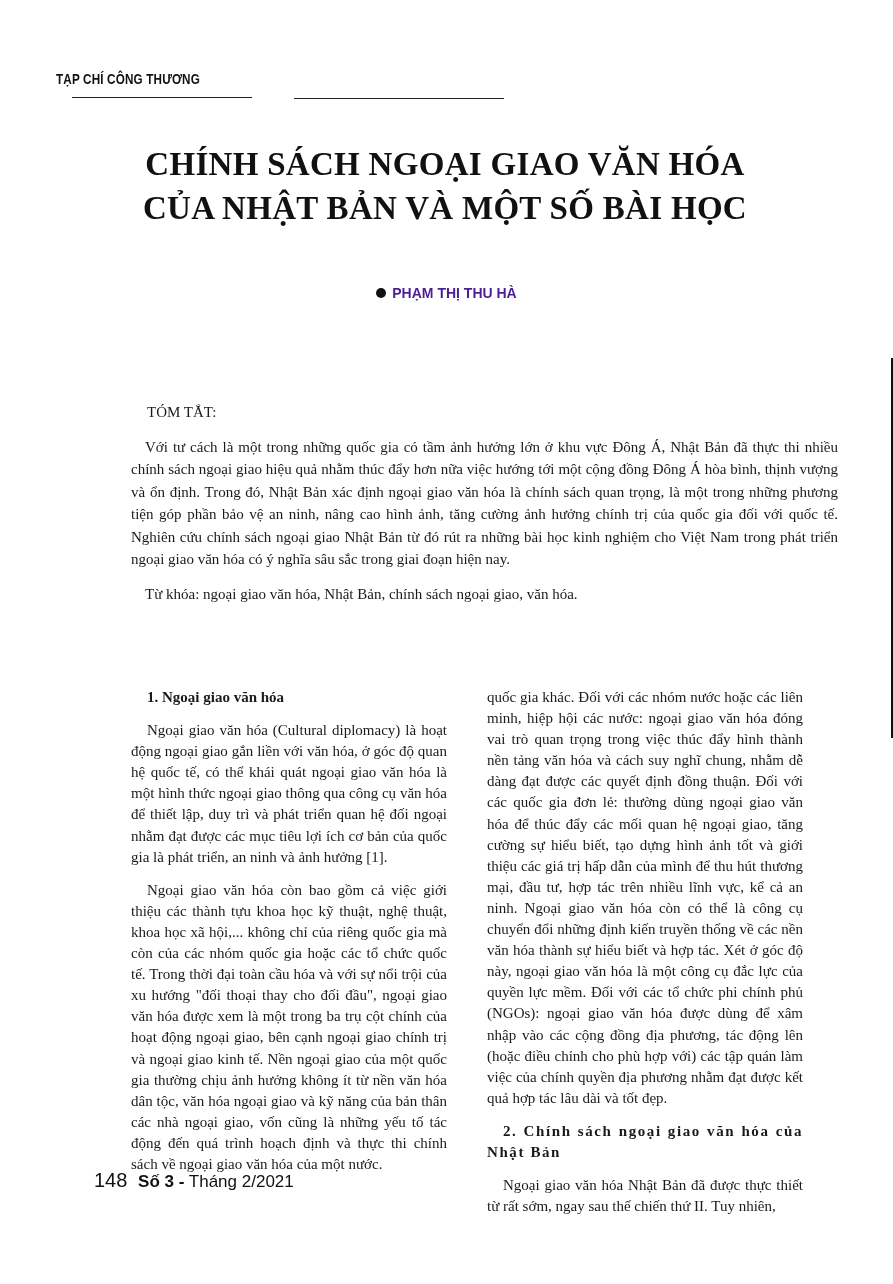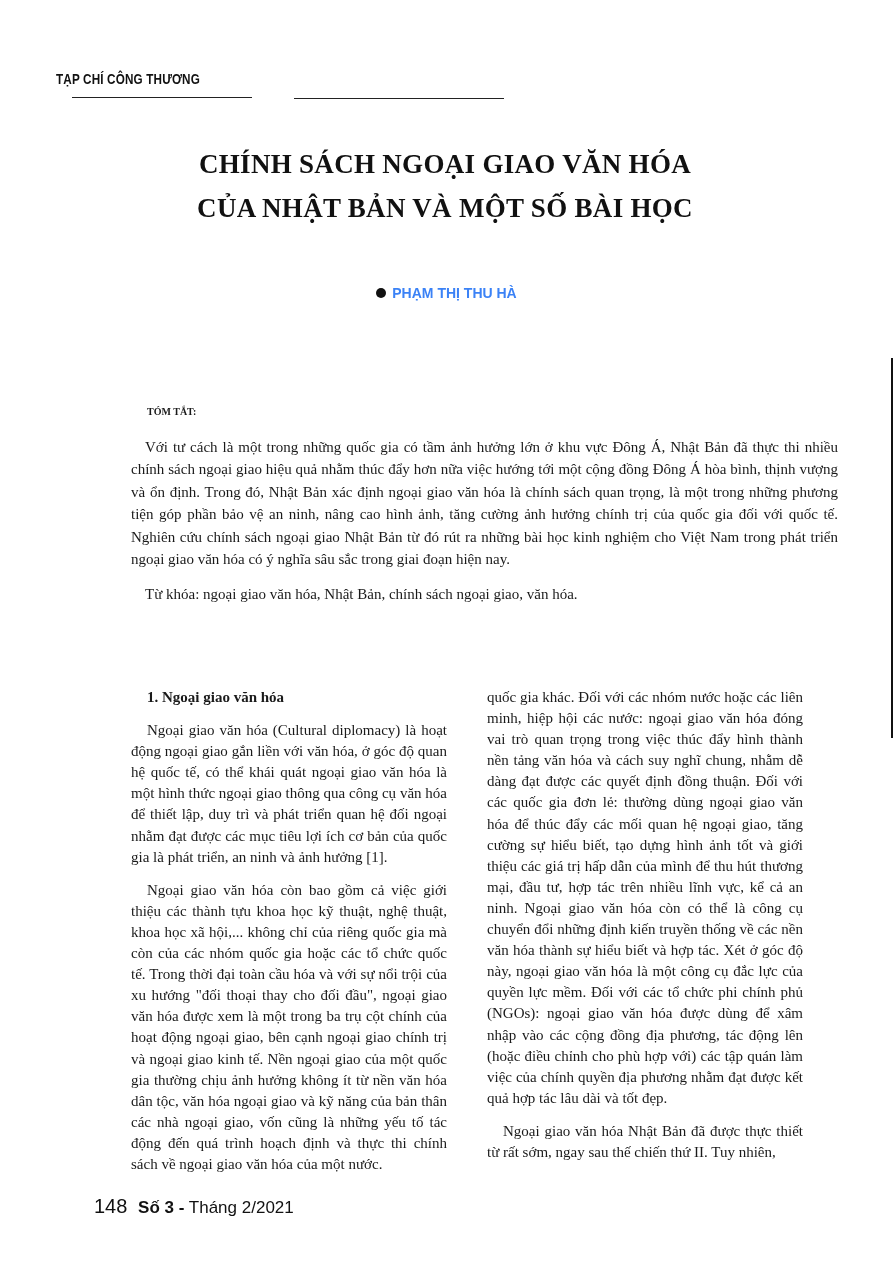--- a/index.html
+++ b/index.html
@@ -12,45 +12,45 @@
     font-family: "Liberation Sans", "DejaVu Sans", sans-serif;
     font-weight: bold; font-size: 15px; letter-spacing: 0.2px;
     transform: scaleX(0.78); transform-origin: left center; color: #111;
   }
   .rule-left { position: absolute; left: 72px; top: 97px; width: 180px; height: 1px; background: #222; }
   .rule-right { position: absolute; left: 294px; top: 98px; width: 210px; height: 1px; background: #222; }
   .vbar { position: absolute; left: 891px; top: 358px; width: 2px; height: 380px; background: #111; }
 
   .title {
     position: absolute; left: 100px; top: 142px; width: 690px;
-    text-align: center; font-weight: bold; font-size: 27px; line-height: 44px;
+    text-align: center; font-weight: bold; font-size: 33px; line-height: 44px;
     color: #111; letter-spacing: 0.3px;
   }
   .author {
     position: absolute; left: 0; width: 893px; top: 285px; text-align: center;
     font-family: "Liberation Sans", "DejaVu Sans", sans-serif;
-    font-weight: bold; font-size: 14px; color: #3b82f6;
+    font-weight: bold; font-size: 14px; color: #4c1d95;
   }
   .author .dot { display: inline-block; width: 10px; height: 10px; border-radius: 50%; background: #111; margin-right: 6px; vertical-align: 0px; }
 
   .abstract { position: absolute; left: 145px; top: 401px; width: 705px; font-size: 15px; line-height: 22.5px; }
-  .abstract-heading { font-weight: bold; font-size: 10px; margin-left: 2px; }
+  .abstract-heading { font-weight: normal; font-size: 15px; margin-left: 2px; }
   .abstract p { margin: 12px; text-align: justify; }
   .abstract-body { margin-left: -14px !important; text-indent: 14px; }
 
   .col { position: absolute; top: 675px; width: 340px; font-size: 15px; line-height: 21.1px; text-align: justify; }
   .col-left { left: 119px; }
   .col-right { left: 475px; }
   .col p { margin: 12px; text-indent: 16px; }
   .col p.noindent { text-indent: 0; }
   .section-heading { font-weight: bold; text-indent: 16px; margin: 0; }
   .section-heading.wide { letter-spacing: 1.6px; }
 
   .footer {
-    position: absolute; left: 94px; top: 1195px;
+    position: absolute; left: 94px; top: 1169px;
     font-family: "Liberation Sans", "DejaVu Sans", sans-serif; font-size: 17px; color: #111;
   }
   .footer .pg { font-size: 20px; font-weight: normal; margin-right: 6px; }
   .footer .issue { font-weight: bold; }
 </style>
 </head>
 <body>
 
 <div class="journal-name">TẠP CHÍ CÔNG THƯƠNG</div>
 <div class="rule-left"></div>
@@ -73,20 +73,21 @@
 </div>
 
 <div class="col col-left">
   <p class="section-heading">1. Ngoại giao văn hóa</p>
   <p>Ngoại giao văn hóa (Cultural diplomacy) là hoạt động ngoại giao gắn liền với văn hóa, ở góc độ quan hệ quốc tế, có thể khái quát ngoại giao văn hóa là một hình thức ngoại giao thông qua công cụ văn hóa để thiết lập, duy trì và phát triển quan hệ đối ngoại nhằm đạt được các mục tiêu lợi ích cơ bản của quốc gia là phát triển, an ninh và ảnh hưởng [1].</p>
   <p>Ngoại giao văn hóa còn bao gồm cả việc giới thiệu các thành tựu khoa học kỹ thuật, nghệ thuật, khoa học xã hội,... không chỉ của riêng quốc gia mà còn của các nhóm quốc gia hoặc các tổ chức quốc tế. Trong thời đại toàn cầu hóa và với sự nổi trội của xu hướng "đối thoại thay cho đối đầu", ngoại giao văn hóa được xem là một trong ba trụ cột chính của hoạt động ngoại giao, bên cạnh ngoại giao chính trị và ngoại giao kinh tế. Nền ngoại giao của một quốc gia thường chịu ảnh hưởng không ít từ nền văn hóa dân tộc, văn hóa ngoại giao và kỹ năng của bản thân các nhà ngoại giao, vốn cũng là những yếu tố tác động đến quá trình hoạch định và thực thi chính sách về ngoại giao văn hóa của một nước.</p>
 </div>
 
 <div class="col col-right">
   <p class="noindent">quốc gia khác. Đối với các nhóm nước hoặc các liên minh, hiệp hội các nước: ngoại giao văn hóa đóng vai trò quan trọng trong việc thúc đẩy hình thành nền tảng văn hóa và cách suy nghĩ chung, nhằm dễ dàng đạt được các quyết định đồng thuận. Đối với các quốc gia đơn lẻ: thường dùng ngoại giao văn hóa để thúc đẩy các mối quan hệ ngoại giao, tăng cường sự hiểu biết, tạo dựng hình ảnh tốt và giới thiệu các giá trị hấp dẫn của mình để thu hút thương mại, đầu tư, hợp tác trên nhiều lĩnh vực, kể cả an ninh. Ngoại giao văn hóa còn có thể là công cụ chuyển đổi những định kiến truyền thống về các nền văn hóa thành sự hiểu biết và hợp tác. Xét ở góc độ này, ngoại giao văn hóa là một công cụ đắc lực của quyền lực mềm. Đối với các tổ chức phi chính phủ (NGOs): ngoại giao văn hóa được dùng để xâm nhập vào các cộng đồng địa phương, tác động lên (hoặc điều chỉnh cho phù hợp với) các tập quán làm việc của chính quyền địa phương nhằm đạt được kết quả hợp tác lâu dài và tốt đẹp.</p>
+  <p class="section-heading wide">2. Chính sách ngoại giao văn hóa của Nhật Bản</p>
   <p>Ngoại giao văn hóa Nhật Bản đã được thực thiết từ rất sớm, ngay sau thế chiến thứ II. Tuy nhiên,</p>
 </div>
 
 <div class="footer">
   <span class="pg">148</span>
   <span class="issue">Số 3 -</span>
   <span>Tháng 2/2021</span>
 </div>
 
 </body></html>

